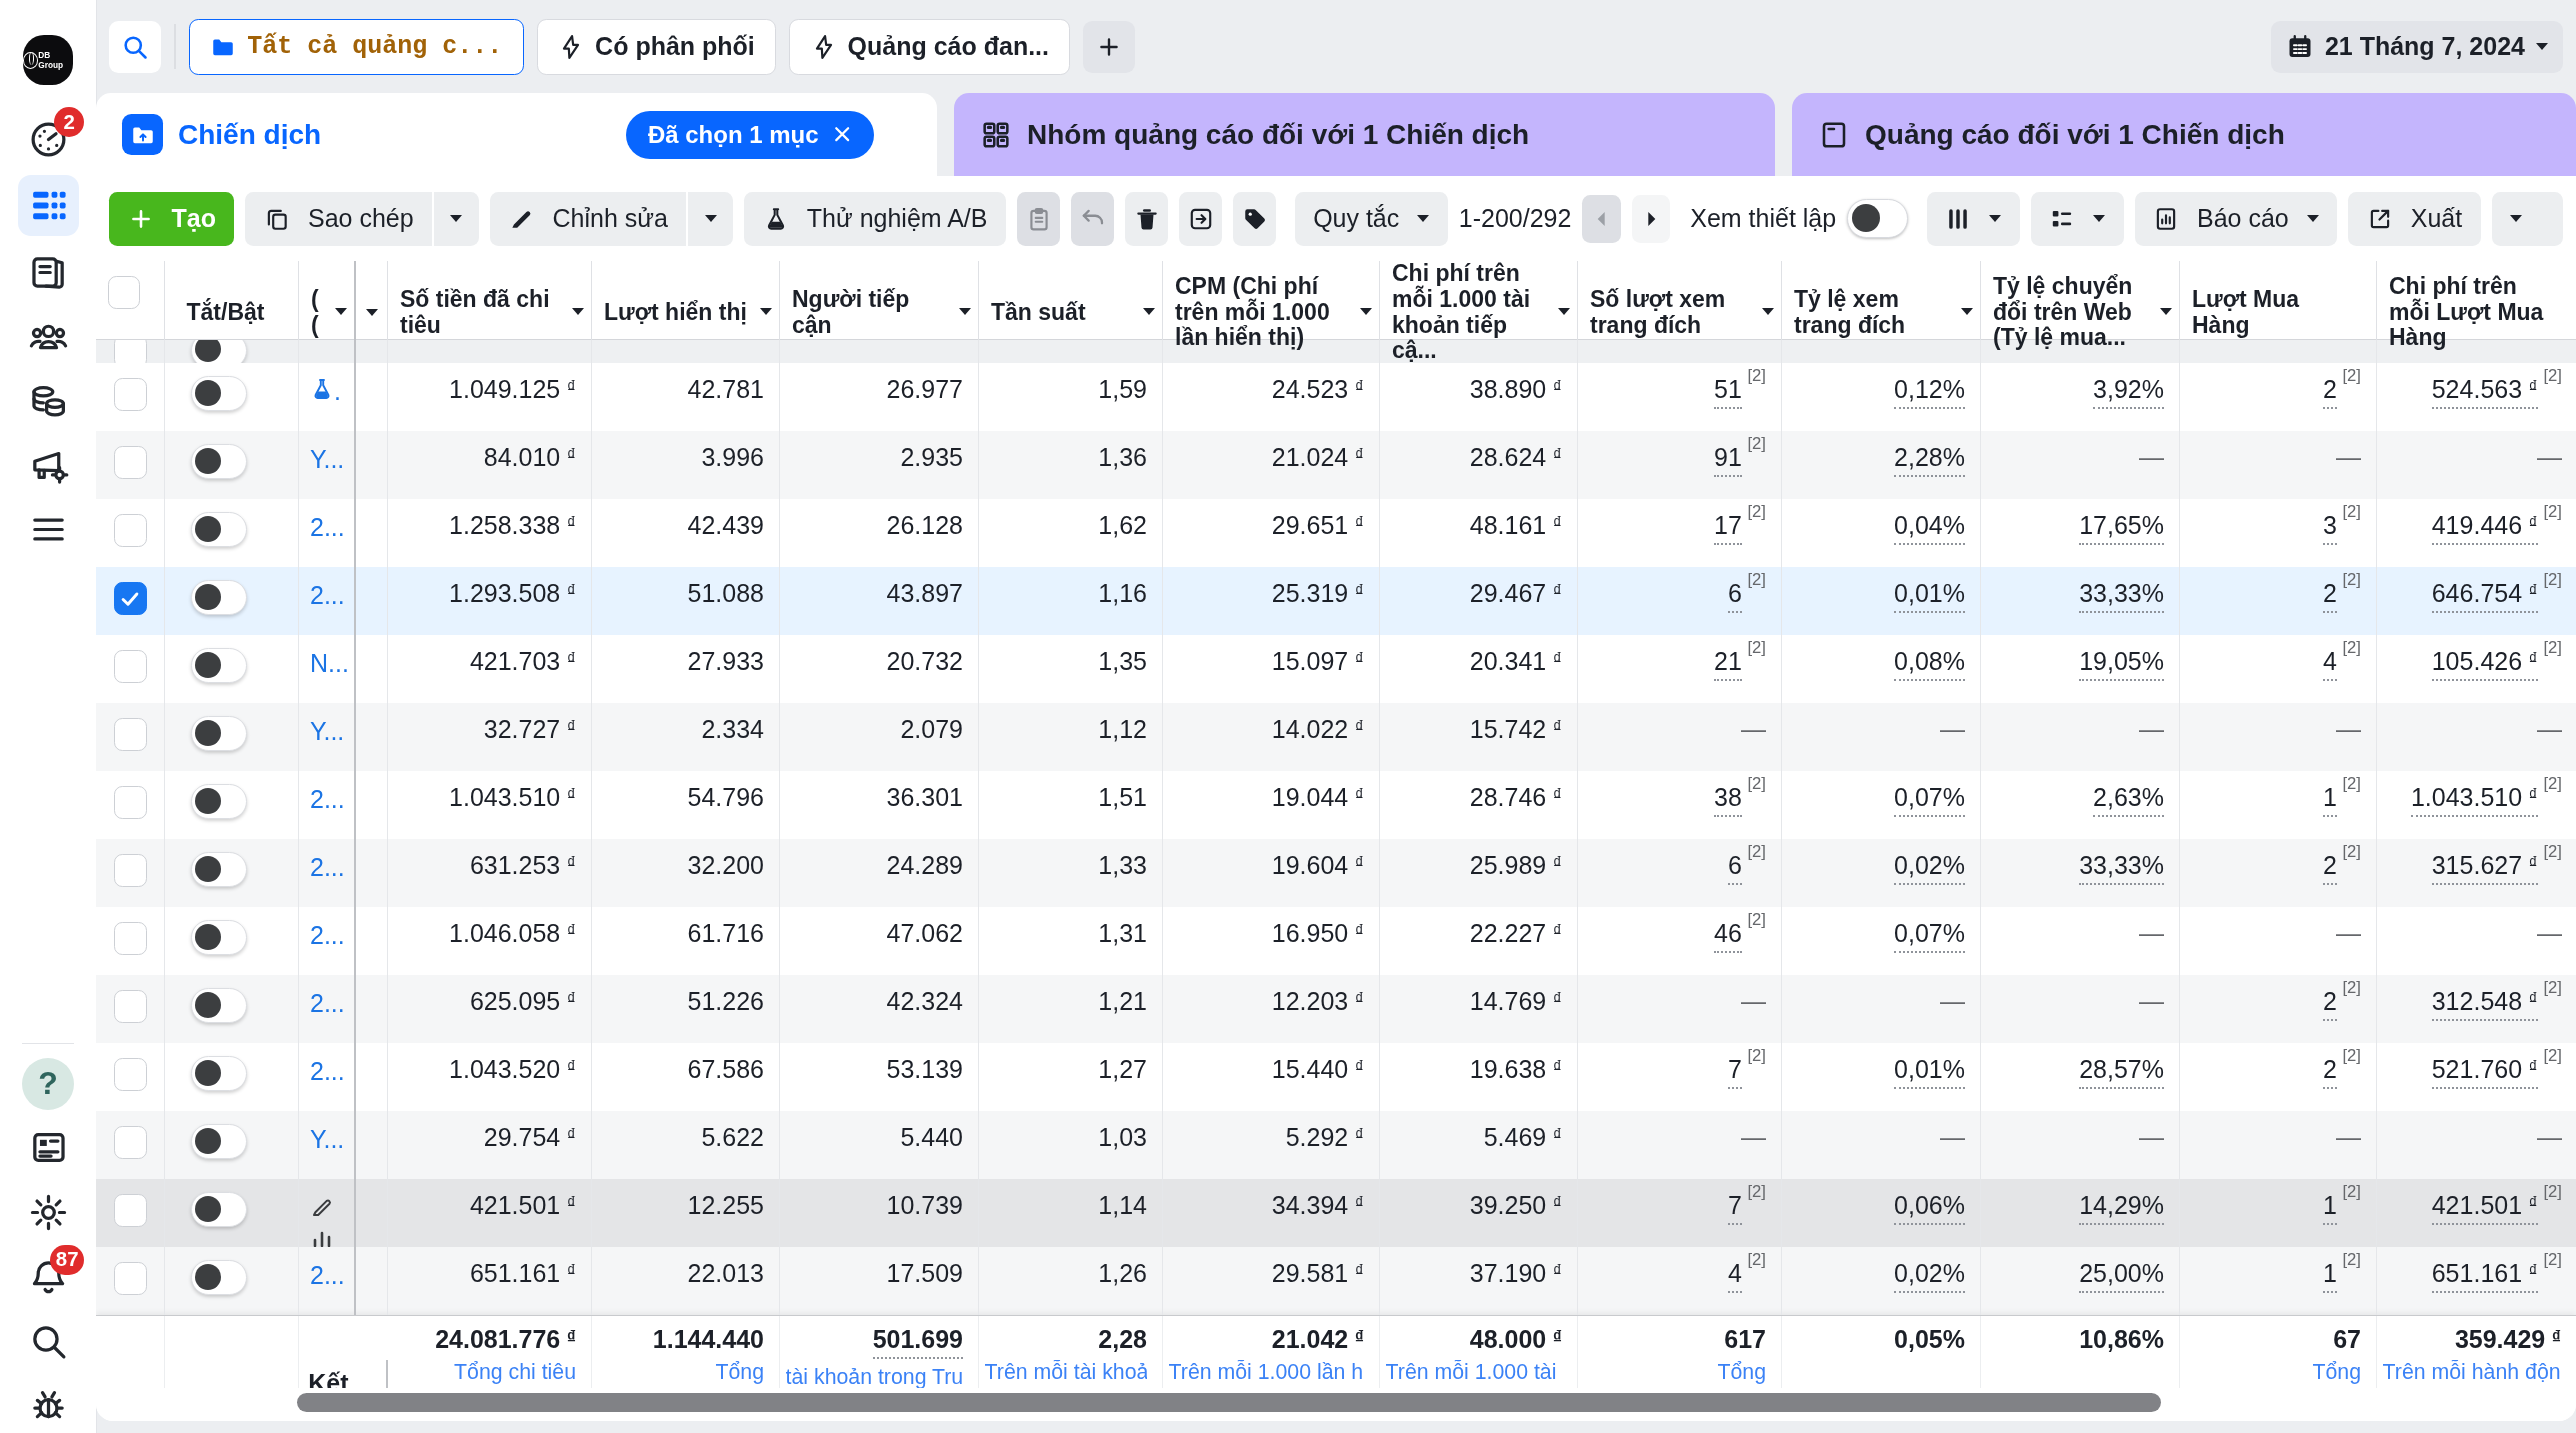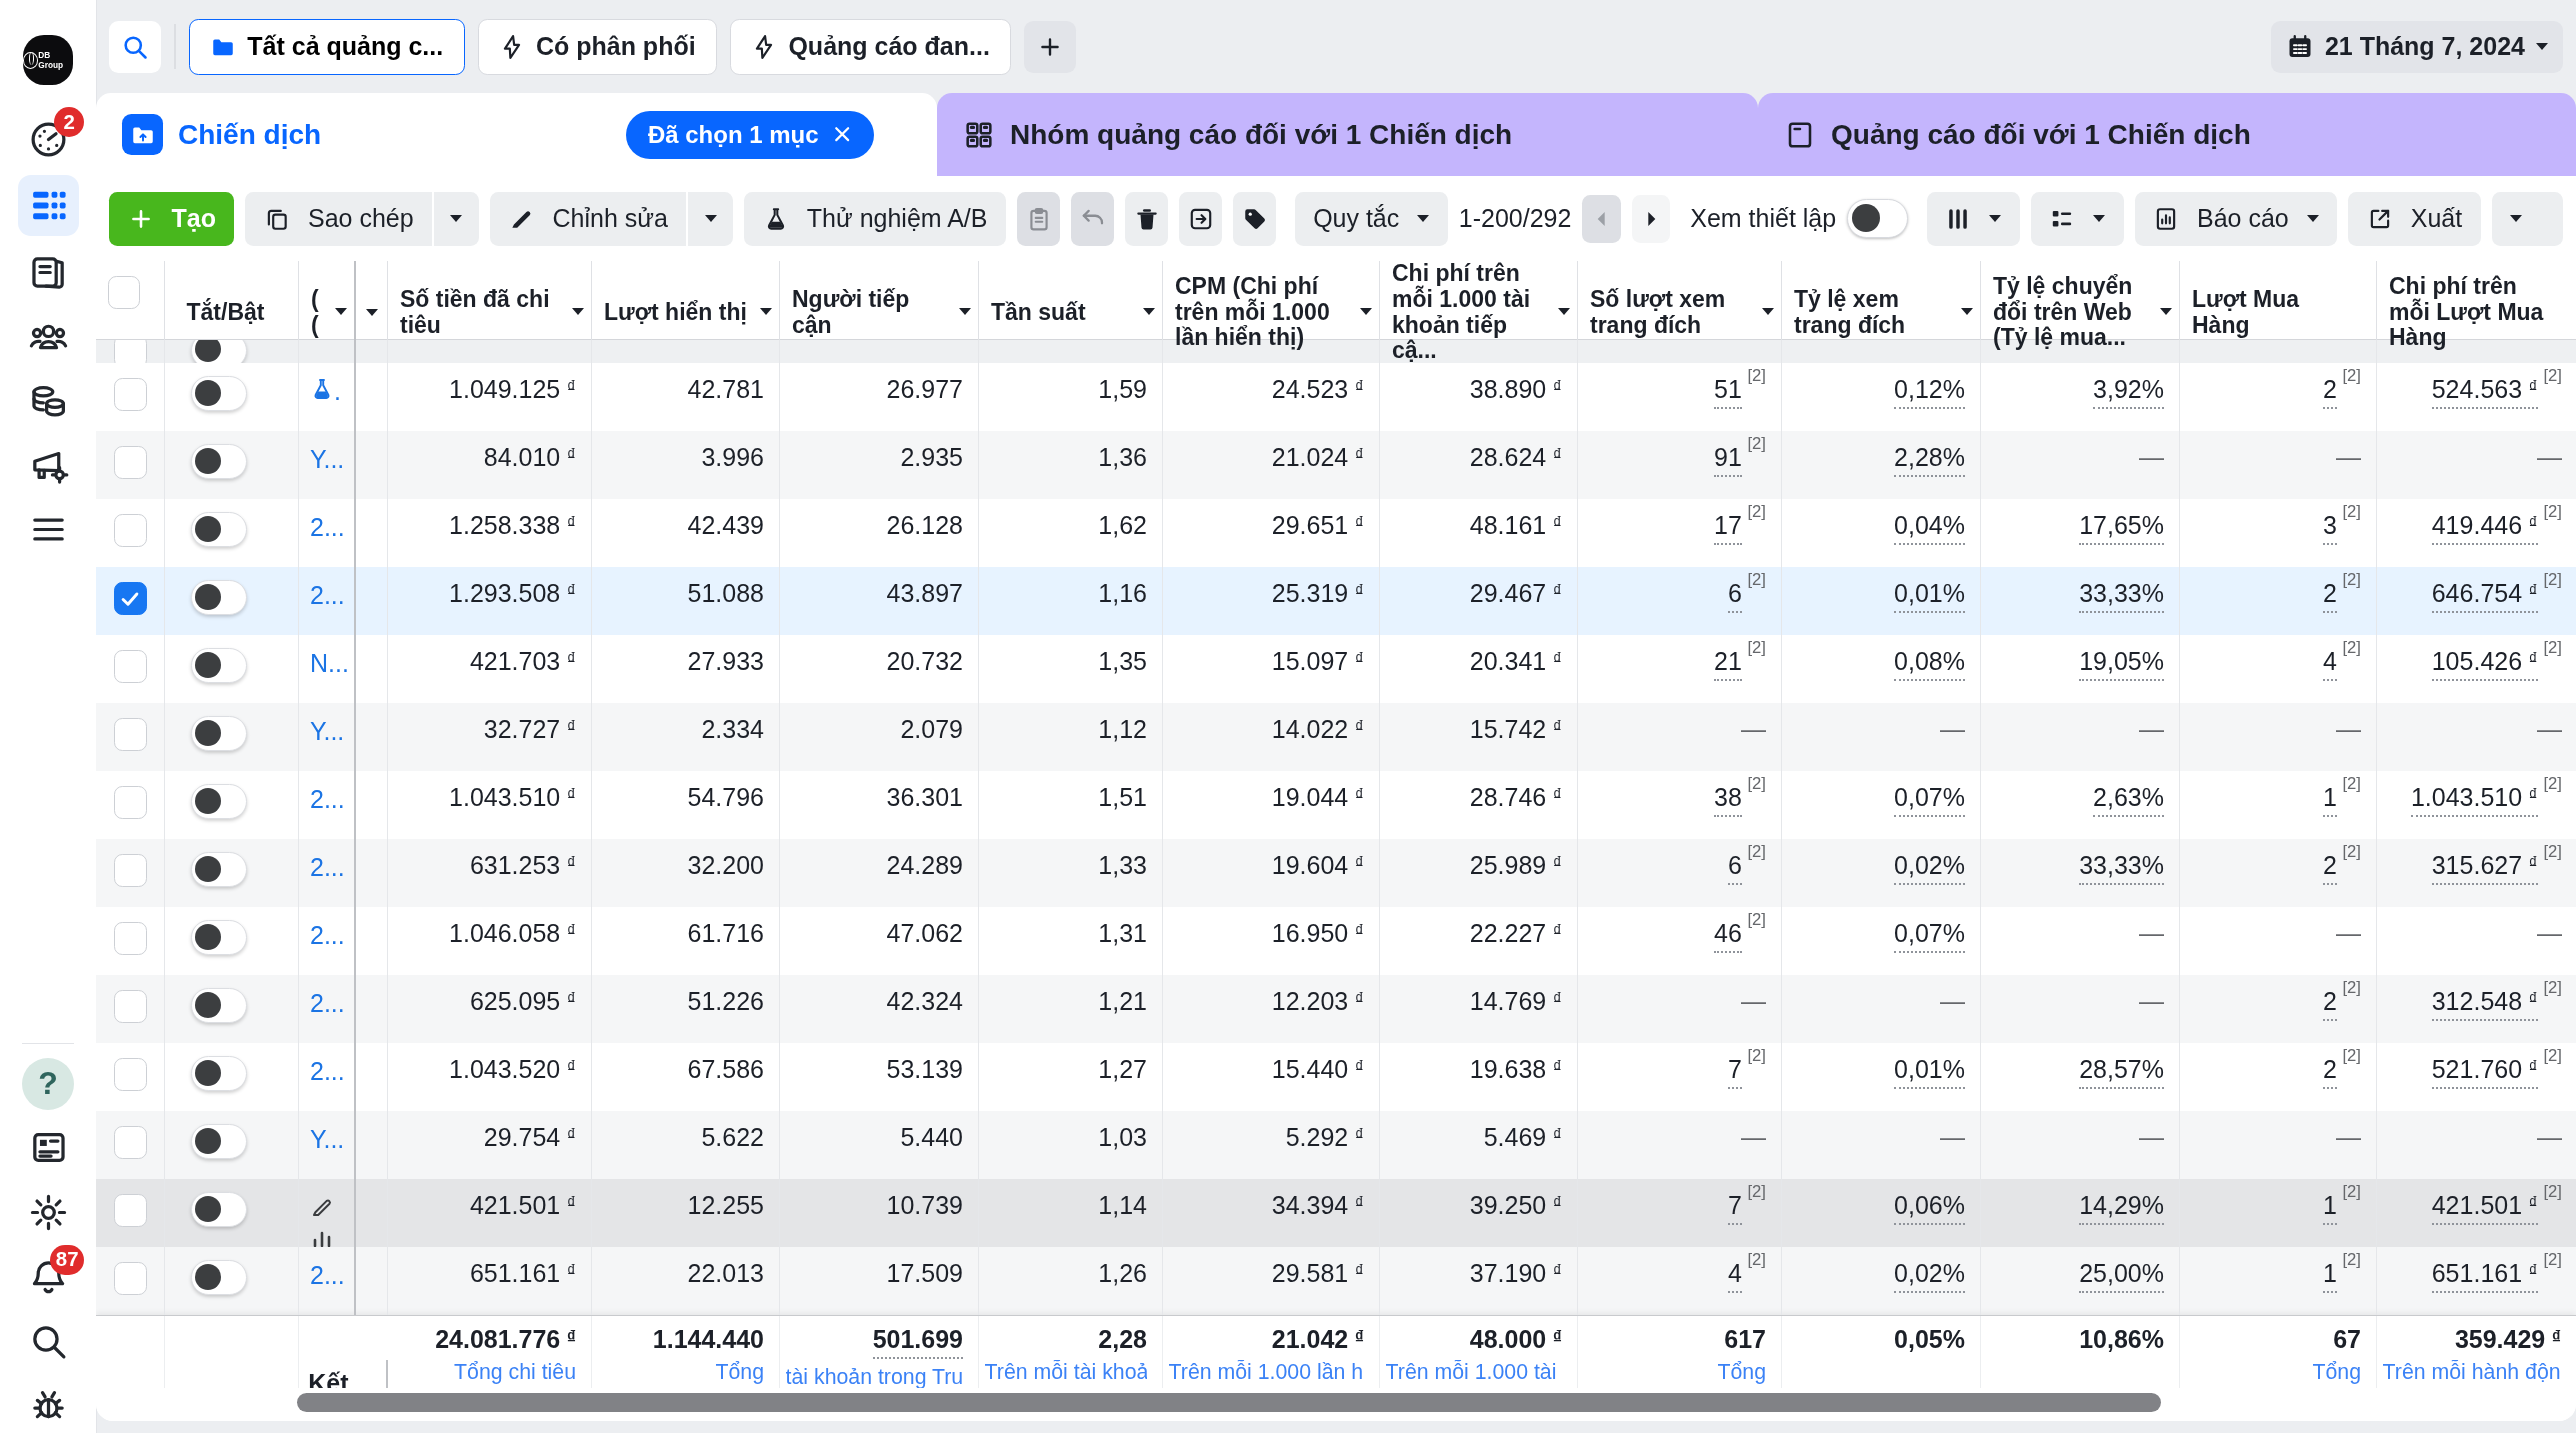--- a/index.html
+++ b/index.html
@@ -19,29 +19,29 @@
   .help-circle{width:52px;height:52px;border-radius:50%;background:#d8e8e3;color:#2f655d;display:flex;align-items:center;justify-content:center;font-size:32px;font-weight:700;}
   
   .main{position:absolute;left:96px;top:0;width:2480px;height:1434px;}
   
   .topbar{height:93px;display:flex;align-items:center;padding:0 13px;box-sizing:border-box;gap:13px;}
   .sq-btn{width:52px;height:52px;background:#fff;border-radius:9.3px;display:flex;align-items:center;justify-content:center;cursor:pointer;}
   .sq-btn svg{width:28px;height:28px;}
   .vdiv{width:1.9px;height:45px;background:#dcdee2;}
   .tab{height:54px;background:#fff;border:0.9px solid #d8dadf;border-radius:9.3px;display:flex;align-items:center;gap:11px;padding:0 20.4px;font-size:25px;font-weight:700;color:#1c2028;cursor:pointer;white-space:nowrap;}
   .tab svg{width:26px;height:26px;}
-  .tab.active{border:1.9px solid #0866ff;color:#000000;}
+  .tab.active{border:1.9px solid #0866ff;color:#a16207;font-family:Liberation Mono, monospace;}
   .tab-add{width:52px;height:52px;background:#e2e4e9;border-radius:9.3px;display:flex;align-items:center;justify-content:center;cursor:pointer;}
   .tab-add svg{width:26px;height:26px;}
   .date-btn{margin-left:auto;height:52px;background:#e2e4e9;border-radius:9.3px;display:flex;align-items:center;gap:11px;padding:0 15px;font-size:25px;font-weight:600;cursor:pointer;}
   .date-btn svg{width:28px;height:28px;}
   .caret{width:0;height:0;border-left:7.4px solid transparent;border-right:7.4px solid transparent;border-top:9.3px solid #1c2028;display:inline-block;}
   .caret.sm{border-left-width:6.5px;border-right-width:6.5px;border-top-width:7.4px;}
   
-  .panels{height:83px;display:flex;gap:0;justify-content:space-between;}
+  .panels{height:83px;display:flex;gap:17px;justify-content:space-between;}
   .panel{background:#fff;border-radius:15px 15px 0 0;display:flex;align-items:center;padding:0 26px;gap:15px;box-sizing:border-box;}
   .panel.dim{background:#c4b5fd;}
   .panel-1{width:841px;}
   .panel-2{width:821px;}
   .panel-3{flex:1;}
   .panel-title{font-size:28px;font-weight:700;}
   .panel-1 .panel-title{color:#0866ff;}
   .camp-badge{width:41px;height:41px;background:#0866ff;border-radius:9.3px;display:flex;align-items:center;justify-content:center;}
   .camp-badge svg{width:26px;height:26px;}
   .panel svg.outline{width:32px;height:32px;color:#1c2028;}

